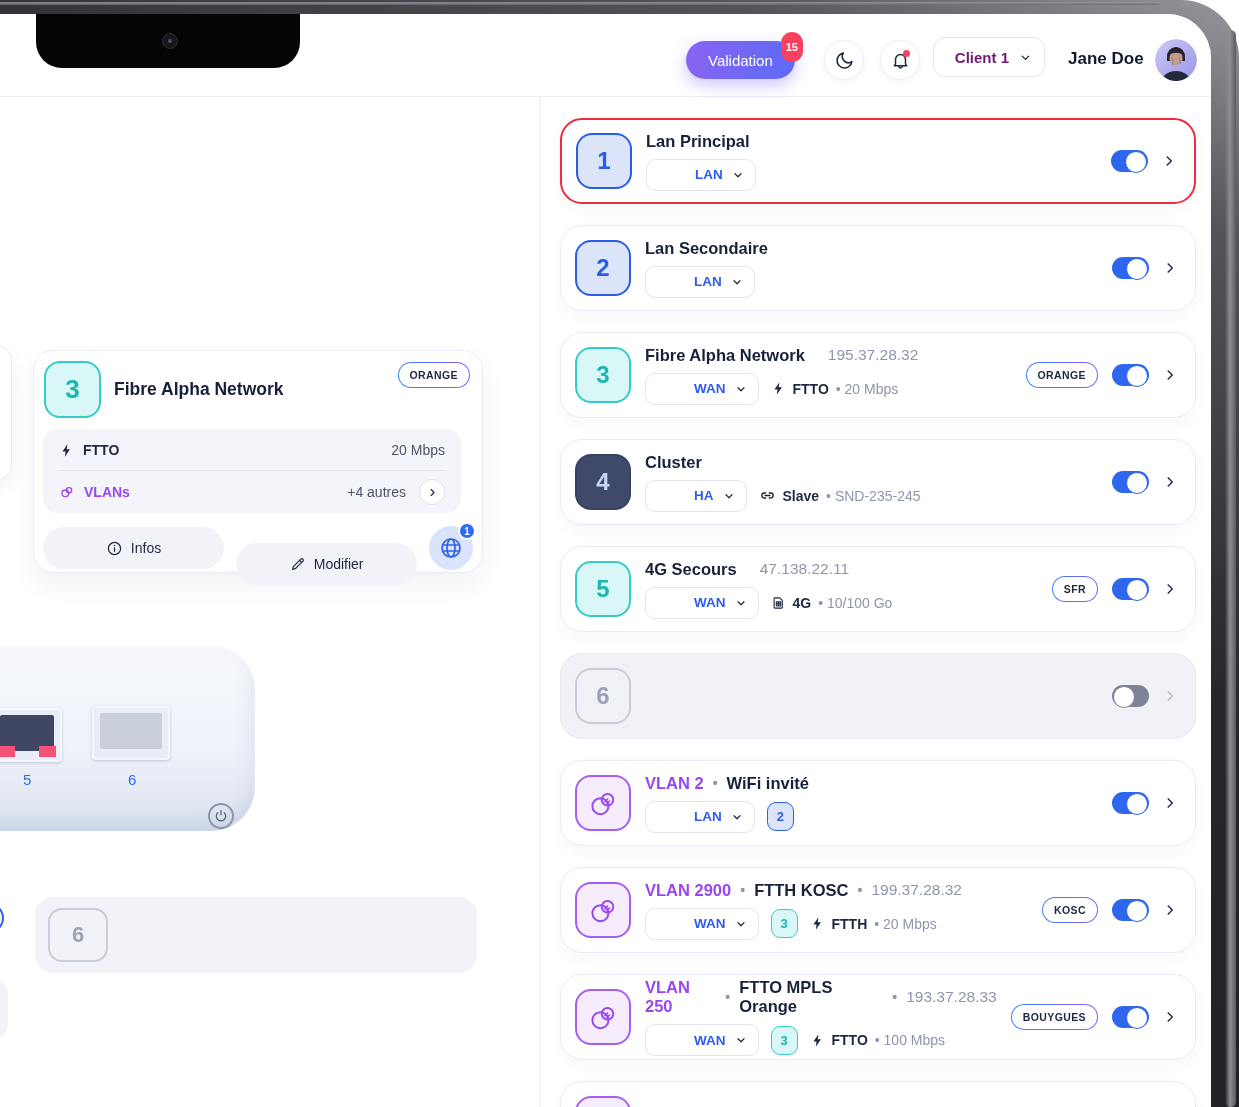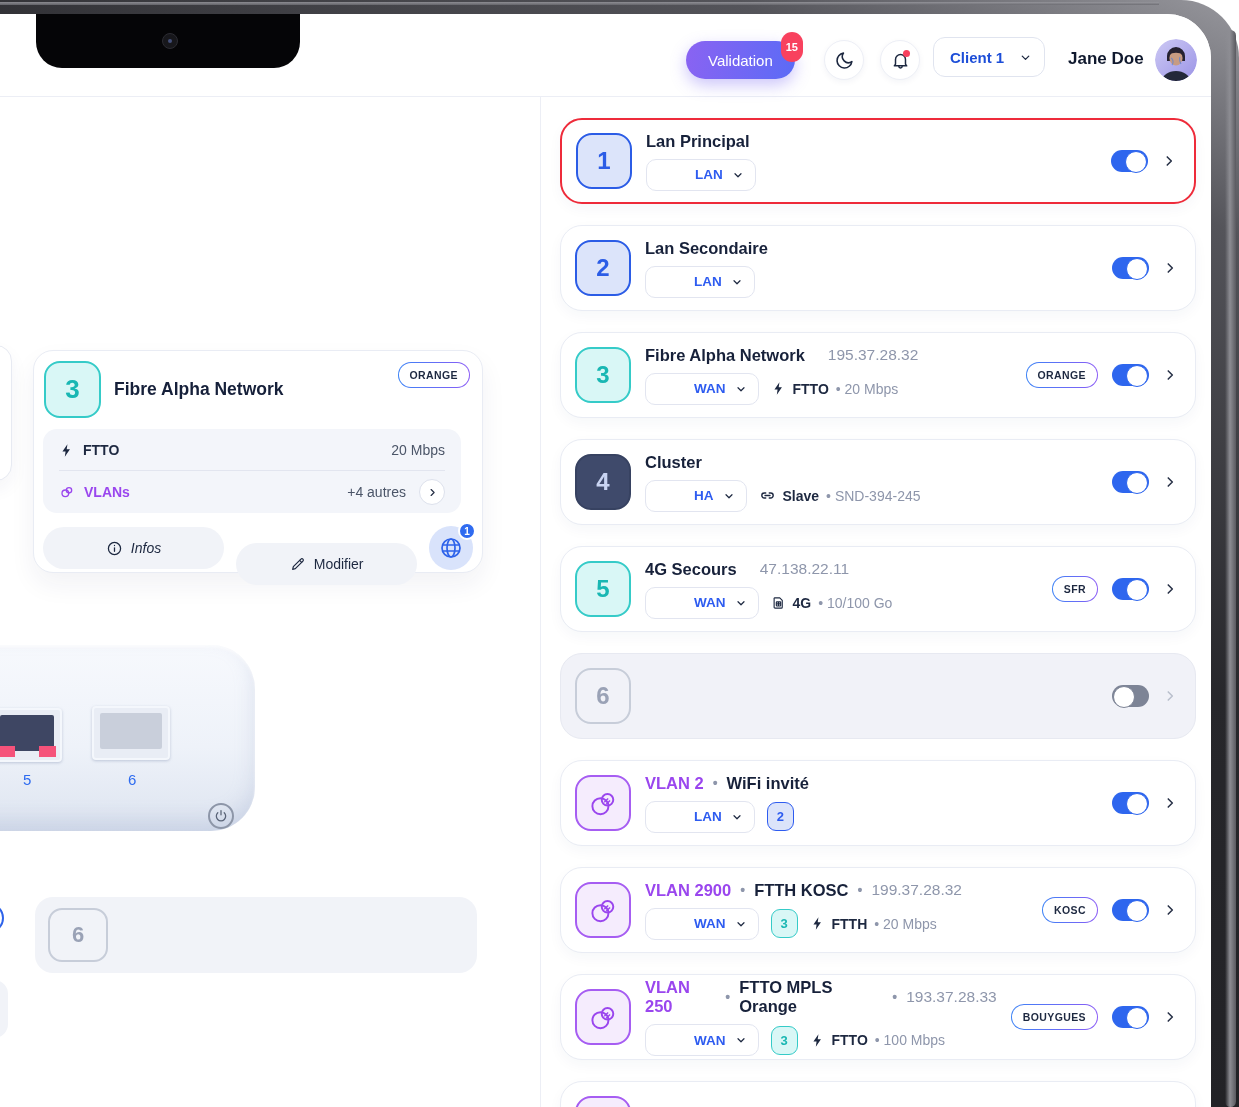--- a/index.html
+++ b/index.html
@@ -28,21 +28,21 @@
     border-radius:19px; background:linear-gradient(100deg,#8a63f2,#5b6bf6); color:#fff; font-size:15px; font-weight:500;
     font-family:inherit; box-shadow:0 6px 16px rgba(110,90,240,.35); }
   .validation-badge { position:absolute; right:-8px; top:-9px; min-width:22px; height:30px; border-radius:11px;
     background:#f8415e; color:#fff; font-size:11px; font-weight:700; display:flex; align-items:center; justify-content:center; padding:0 4px; }
   .icon-btn { position:absolute; top:26px; width:40px; height:40px; border-radius:50%; background:#fff;
     border:1px solid #edeff6; box-shadow:0 2px 6px rgba(25,40,90,.05); display:flex; align-items:center; justify-content:center; cursor:pointer; }
   .icon-btn svg { stroke:#1d2840; }
   .bell-dot { position:absolute; right:9px; top:9px; width:7px; height:7px; border-radius:50%; background:#f8415e; }
   .client-select { position:absolute; left:933px; top:23px; width:112px; height:40px; border-radius:12px;
     border:1px solid #e0e4ef; background:#fff; display:flex; align-items:center; padding:0 12px 0 16px; gap:10px; cursor:pointer; }
-  .client-select .lbl { color:#1d4ed8; font-size:15px; font-weight:600; flex:1; }
+  .client-select .lbl { color:#701a75; font-size:15px; font-weight:600; flex:1;text-align:right; }
   .user-name { position:absolute; left:1068px; top:35px; font-size:17px; font-weight:700; color:#10192e;text-align:center; }
   .avatar { position:absolute; left:1155px; top:25px; width:42px; height:42px; border-radius:50%; overflow:hidden; cursor:pointer; }
   
   .v-divider { position:absolute; left:540px; top:83px; bottom:0; width:1px; background:#eceef5; }
   
   .sliver-card { position:absolute; left:-26px; top:331px; width:38px; height:136px; background:#fff;
     border:1px solid #e7eaf2; border-radius:16px; box-shadow:0 8px 18px rgba(30,40,90,.05); }
   .sliver-circle { position:absolute; left:-26px; top:889px; width:30px; height:30px; border-radius:50%;
     background:#fff; border:2px solid #2e63ea; }
   .sliver-gray { position:absolute; left:-26px; top:966px; width:34px; height:58px; background:#f1f3f8; border-radius:14px; }
@@ -64,21 +64,21 @@
   .cib-row { height:42px; display:flex; align-items:center; padding:0 16px; gap:9px; font-size:14px; }
   .cib-div { height:1px; background:#e2e5ef; margin:0 16px; margin-top:-1px; }
   .cib-label { font-weight:600; color:#1d2840; }
   .cib-label.purple { color:#9a46ee; }
   .cib-val { margin-left:auto; color:#4b5568; }
   .mini-circle-btn { width:26px; height:26px; border-radius:50%; background:#fff; border:1px solid #dde1ec;
     display:flex; align-items:center; justify-content:center; cursor:pointer; margin-left:4px; }
   .card-actions { position:absolute; left:9px; right:9px; top:175px; height:44px; display:flex; gap:12px; align-items:center; }
   .pill-btn { height:42px; border-radius:21px; background:#f1f3f8; border:none; display:flex; align-items:center; justify-content:center;
     gap:8px; font-size:14px; font-weight:500; color:#1d2840; font-family:inherit; cursor:pointer; }
-  .pill-infos { width:182px;font-style:italic; }
+  .pill-infos { width:182px; }
   .pill-modif { width:182px;margin-top:32px; }
   .globe-btn { margin-left:auto; width:44px; height:44px; border-radius:50%; background:#d9e3fb; border:none;
     display:flex; align-items:center; justify-content:center; cursor:pointer; position:relative; }
   .globe-count { position:absolute; right:-3px; top:-4px; width:18px; height:18px; border-radius:50%; background:#2f6bf0;
     color:#fff; font-size:10px; font-weight:700; display:flex; align-items:center; justify-content:center; border:2px solid #fff; }
   
   .router { position:absolute; left:-260px; top:631px; width:515px; height:186px; border-radius:44px;
     background:linear-gradient(180deg,#f7f9fd 0%,#eef2f9 55%,#dde4f0 100%);
     box-shadow:inset 0 -10px 20px rgba(150,165,200,.28), inset 0 2px 3px #fff; }
   .port { position:absolute; border-radius:4px; background:#e9edf5; border:2px solid #f4f7fc;
@@ -394,21 +394,21 @@
             </div>
             <div class="meta">
               <span>
                 <svg width="17" height="17" viewBox="0 0 24 24" fill="none" stroke="#1d2840" stroke-width="2" stroke-linecap="round">
                   <path d="M9.5 8.5h-2a3.5 3.5 0 0 0 0 7h2"></path>
                   <path d="M14.5 8.5h2a3.5 3.5 0 0 1 0 7h-2"></path>
                   <path d="M8.5 12h7"></path>
                 </svg>
               </span>
               <span class="m-strong">Slave</span>
-              <span class="m-rest">• SND-394-245</span>
+              <span class="m-rest">• SND-235-245</span>
             </div>
           </div>
         </div>
         <div class="row-right">
           <div class="toggle on"></div>
           <span class="chev-right">
             <svg width="14" height="14" viewBox="0 0 24 24" fill="none" stroke-width="2.6" stroke-linecap="round" stroke-linejoin="round">
               <path d="M9 5l7 7-7 7"></path>
             </svg>
           </span>

